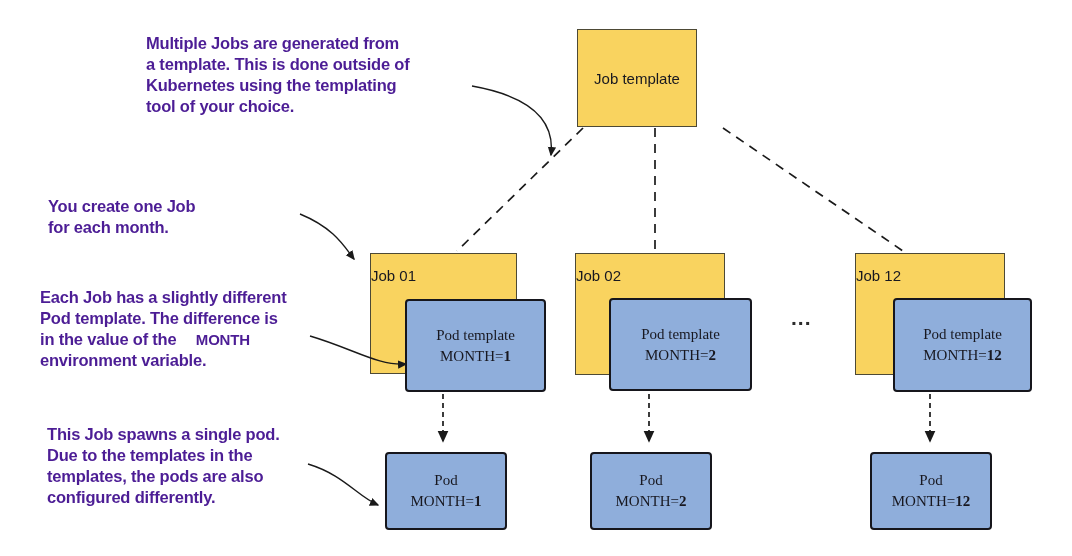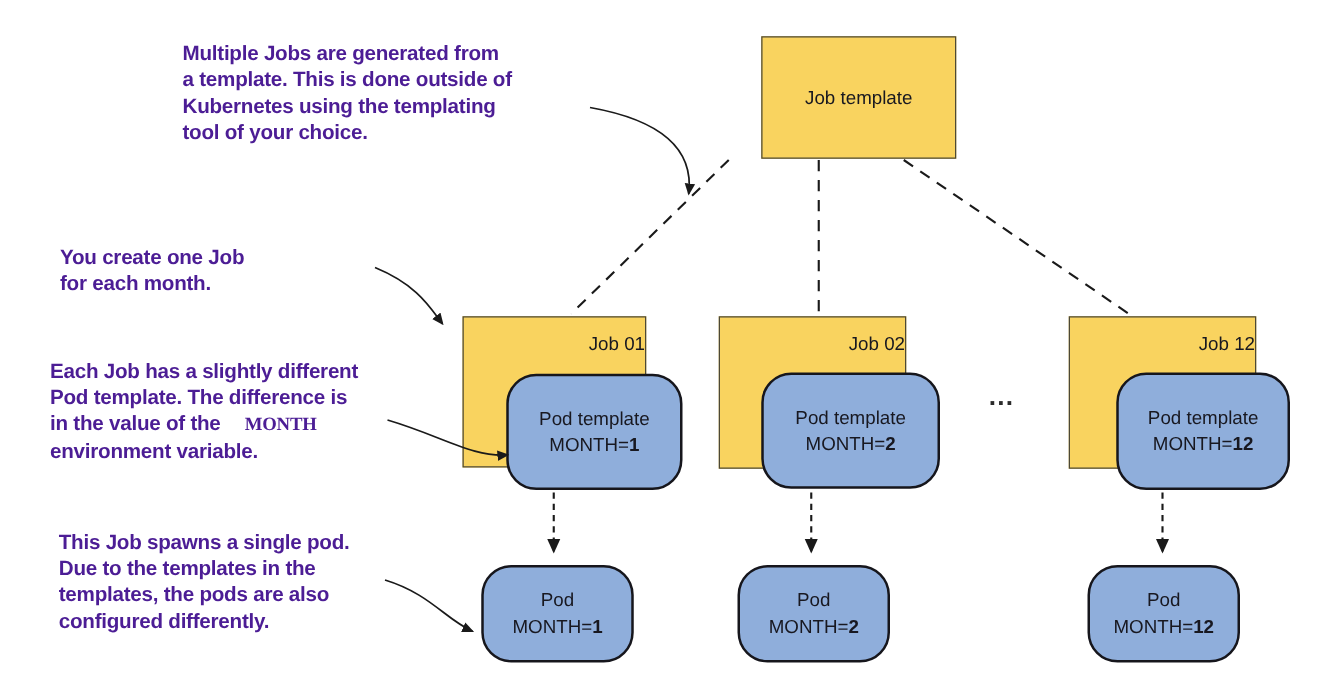--- a/index.html
+++ b/index.html
@@ -3,27 +3,27 @@
 <meta charset="utf-8">
 <style>
   html,body { margin:0; padding:0; background:#ffffff; }
   .canvas {
     position:relative; width:1072px; height:556px; background:#ffffff;
     font-family:"Liberation Sans", sans-serif; overflow:hidden;
   }
   svg.overlay { position:absolute; left:0; top:0; width:1072px; height:556px; pointer-events:none; z-index:30; }
 
   .ann { position:absolute; font-weight:bold; font-size:16.5px; line-height:21px; letter-spacing:-0.2px; color:#4c1d95; z-index:10; }
-  .ann .mono { font-family:Liberation Serif, serif; font-size:15px; font-weight:bold;padding-left:15px; }
+  .ann .mono { font-family:Liberation Sans, sans-serif; font-size:15px; font-weight:bold;padding-left:15px; }
 
   .box { position:absolute; box-sizing:border-box; }
   .yellow { background:#F9D35F; border:1.6px solid #4d4935; z-index:1; }
-  .blue   { background:#8FAEDB; border:2px solid #16161c; border-radius:24px; z-index:5; }
+  .blue   { background:#8FAEDB; border:2px solid #16161c; border-radius:4px; z-index:5;font-family:Liberation Serif, serif; }
 
-  .job-label { position:absolute; left:0; top:13px; width:100%; text-align:right;
+  .job-label { position:absolute; left:0; top:13px; width:100%; text-align:left;
                font-size:15px; color:#181820; }
   .center-label { display:flex; align-items:center; justify-content:center;
                   font-size:15px; color:#181820; }
   .stack { display:flex; flex-direction:column; align-items:center; justify-content:center;
            gap:4px; font-size:15px; color:#181820; }
   .env b { font-weight:bold; }
   .ellipsis { position:absolute; font-size:21px; font-weight:bold; color:#2b2b2b; z-index:2; letter-spacing:1px; }
 </style>
 </head>
 <body>
@@ -73,21 +73,21 @@
     <div>environment variable.</div>
   </div>
 
   <div class="ann" style="left:47px; top:424px;">
     <div>This Job spawns a single pod.</div>
     <div>Due to the templates in the</div>
     <div>templates, the pods are also</div>
     <div>configured differently.</div>
   </div>
 
-  <div class="box yellow center-label" style="left:577px; top:29px; width:156px; height:98px;margin-left:32px;">
+  <div class="box yellow center-label" style="left:577px; top:29px; width:120px; height:98px;">
     <span>Job template</span>
   </div>
 
   <div class="box yellow" style="left:370px; top:253px; width:147px; height:121px;">
     <div class="job-label">Job 01</div>
   </div>
   <div class="box blue stack" style="left:405px; top:299px; width:141px; height:93px;">
     <span>Pod template</span>
     <span class="env"><span>MONTH=</span><b>1</b></span>
   </div>

